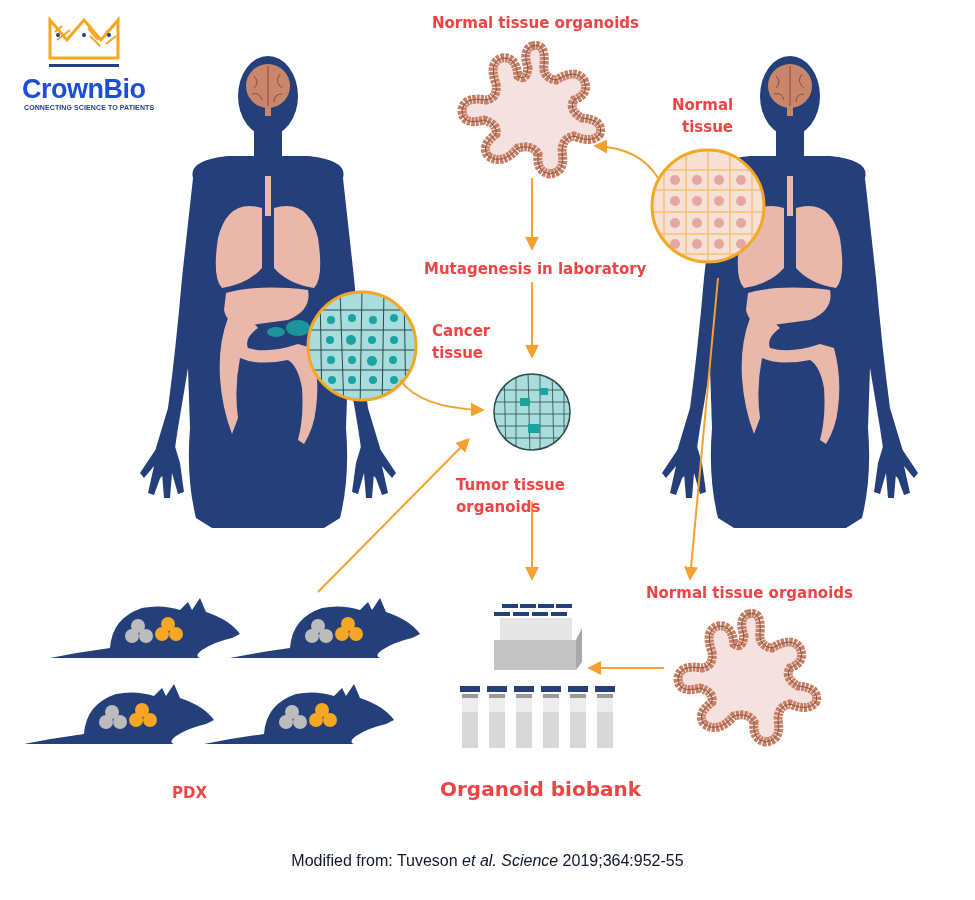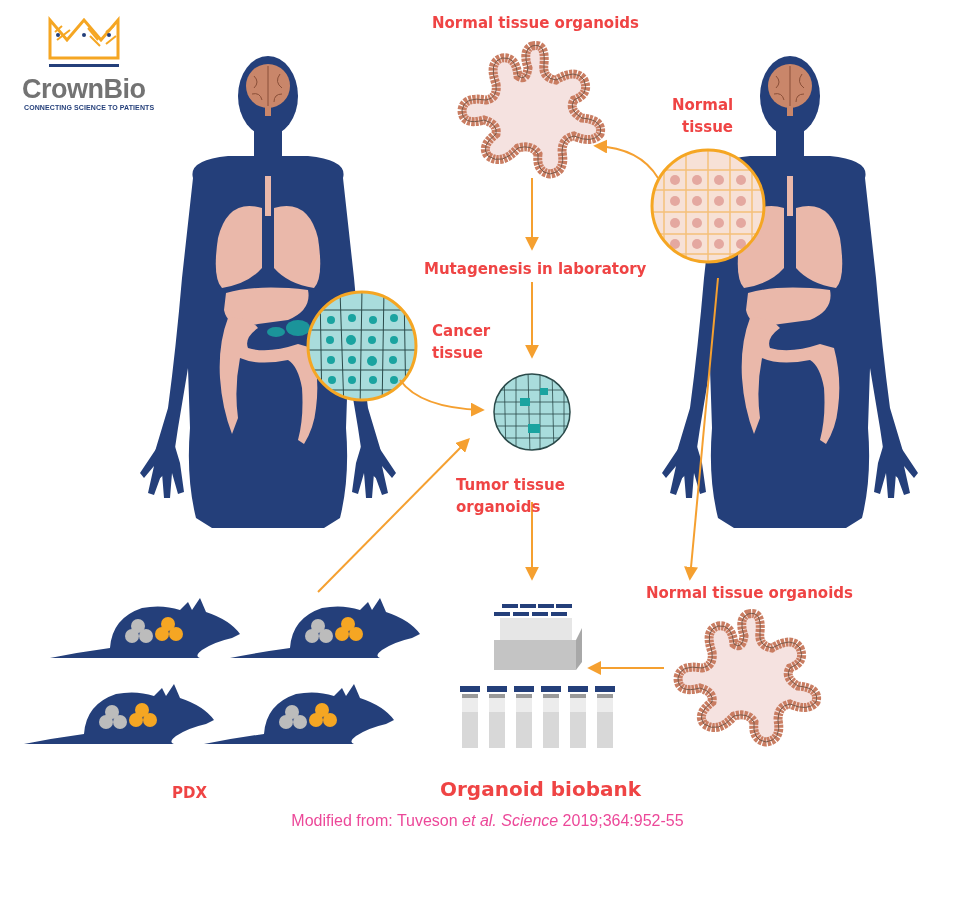--- a/index.html
+++ b/index.html
@@ -1,20 +1,20 @@
 <!DOCTYPE html>
 <html><head>
 <meta charset="utf-8">
 <style>
   html,body{margin:0;padding:0;background:#ffffff;}
   body{width:975px;height:900px;position:relative;overflow:hidden;font-family:"DejaVu Sans",sans-serif;}
   .lbl{position:absolute;color:#ef4444;font-weight:bold;font-family:"DejaVu Sans",sans-serif;font-size:15px;line-height:22px;white-space:nowrap;}
-  .logo-text{position:absolute;left:22px;top:74px;color:#737373;font-family:"Liberation Sans",sans-serif;font-size:27px;font-weight:bold;letter-spacing:-0.5px;}
+  .logo-text{position:absolute;left:22px;top:74px;color:#1d4ed8;font-family:"Liberation Sans",sans-serif;font-size:27px;font-weight:bold;letter-spacing:-0.5px;}
   .logo-tag{position:absolute;left:24px;top:104px;color:#243f7a;font-family:"Liberation Sans",sans-serif;font-size:7px;font-weight:bold;letter-spacing:0.1px;}
-  .caption{position:absolute;left:0;width:975px;top:812px;text-align:center;color:#ec4899;font-family:"Liberation Sans",sans-serif;font-size:16px;}
+  .caption{position:absolute;left:0;width:975px;top:852px;text-align:center;color:#0f172a;font-family:"Liberation Sans",sans-serif;font-size:16px;}
   .caption i{font-style:italic;}
   svg{position:absolute;left:0;top:0;}
 </style>
 </head>
 <body>
 
 <svg width="975" height="900" viewBox="0 0 975 900">
   <defs>
     <marker id="ah" viewBox="0 0 10 10" refX="8" refY="5" markerWidth="7" markerHeight="7" orient="auto">
       <path d="M0,0 L10,5 L0,10 z" fill="#f5a030"></path>

